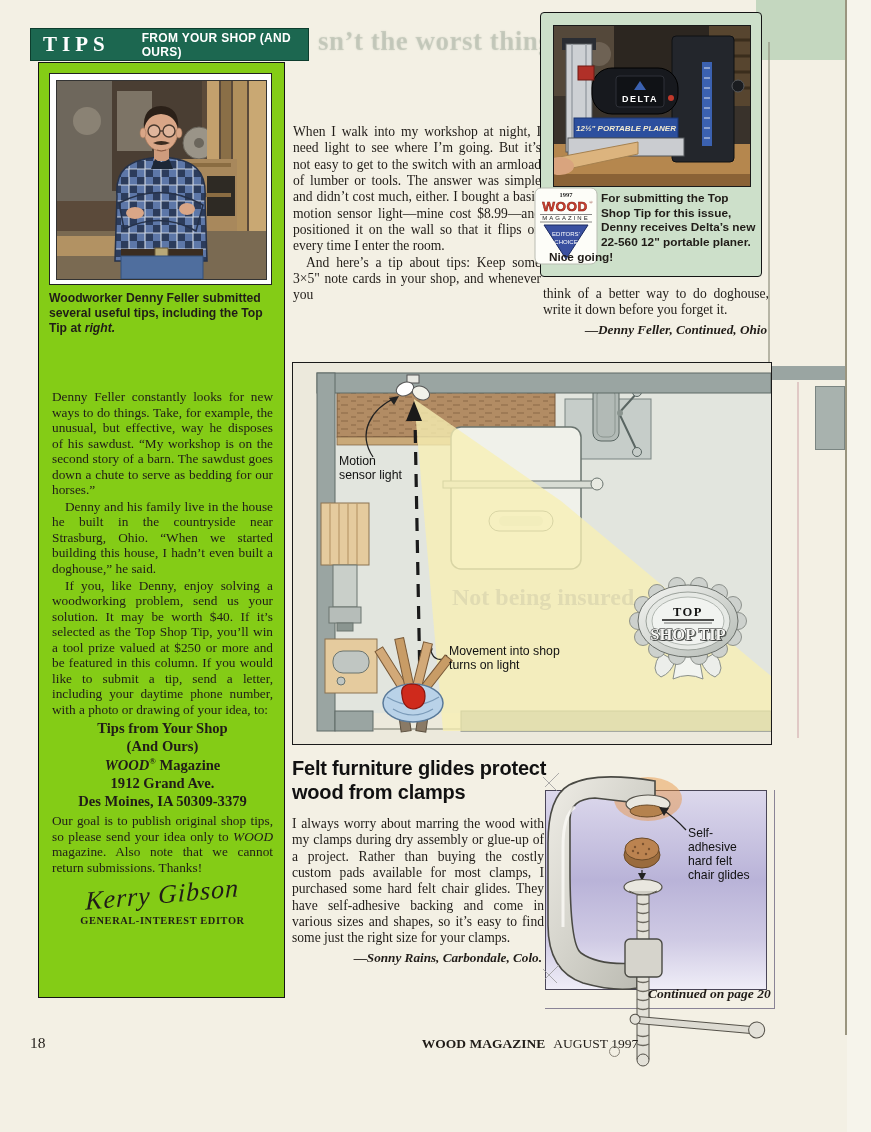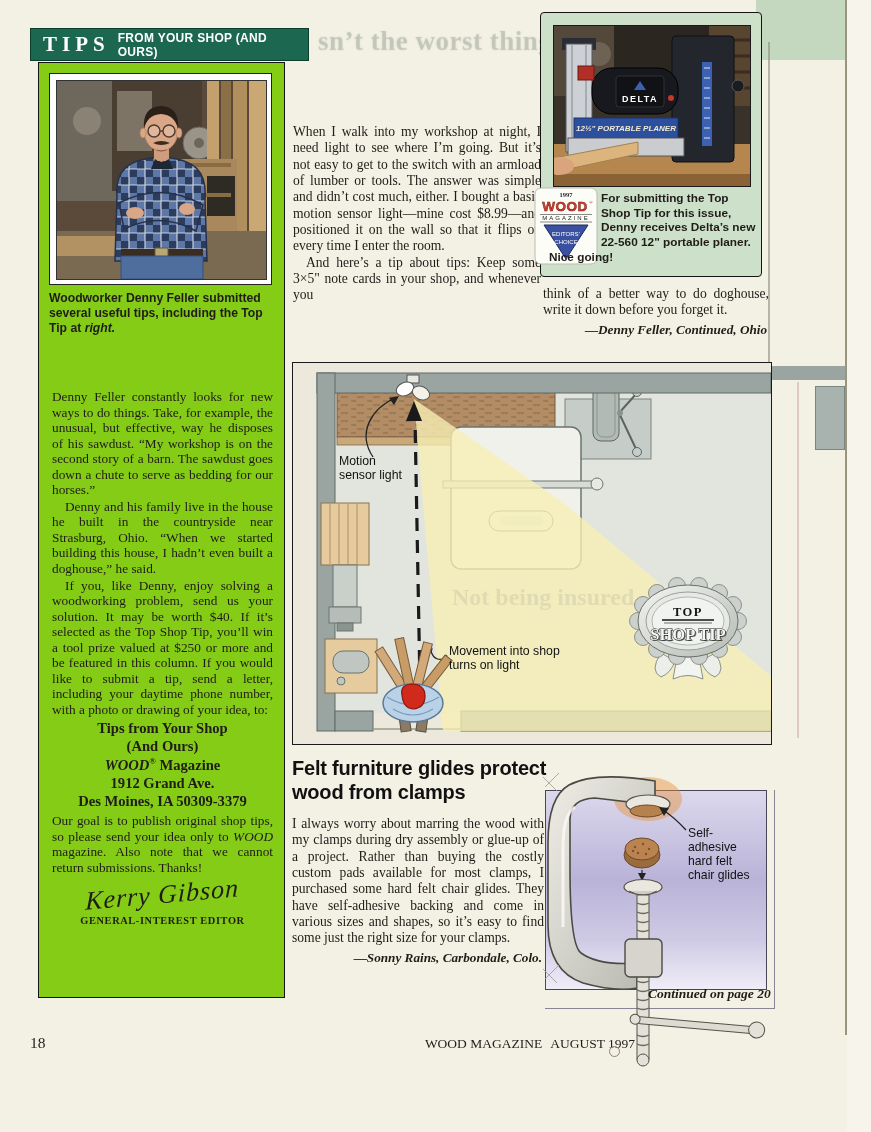--- a/index.html
+++ b/index.html
@@ -1,21 +1,21 @@
 <!DOCTYPE html>
 <html><head>
 <meta charset="utf-8">
 <style>
   html,body{margin:0;padding:0;background:#888;}
   #page{position:relative;width:871px;height:1132px;background:#f3f0e4;overflow:hidden;
         font-family:"Liberation Serif",serif;color:#201c18;}
   .abs{position:absolute;}
   
   .banner{left:30px;top:28px;width:279px;height:33px;background:#1c6750;border:1px solid #0d3d2d;
-          display:flex;align-items:center;padding-left:12px;box-sizing:border-box;}
+          display:flex;align-items:center;padding-left:12px;box-sizing:border-box;gap:24px;}
   .banner-tips{color:#fff;font-family:"Liberation Serif",serif;font-size:21px;letter-spacing:5px;font-weight:600;}
   .banner-sub{color:#fff;font-family:"Liberation Sans",sans-serif;font-size:12px;font-weight:bold;margin-left:8px;letter-spacing:.3px;}
   
   .ghost-top{left:318px;top:26px;width:480px;font-weight:bold;font-size:27px;color:rgba(45,75,55,.15);
              letter-spacing:.5px;text-shadow:0 0 2px rgba(45,75,55,.12);}
   .green-corner{left:756px;top:0;width:115px;height:60px;background:#9cc2a0;opacity:.55;}
   .ghost-diagram{left:452px;top:584px;width:300px;font-weight:bold;font-size:24px;color:rgba(70,70,95,.11);}
   .page-edge{left:845px;top:0;width:2px;height:1035px;background:#9a957f;}
   .right-strip{left:847px;top:0;width:24px;height:1132px;background:#f6f4eb;}
   .prize-shadowline{left:768px;top:42px;width:2px;height:326px;background:#8d8d7c;opacity:.6;}
@@ -69,21 +69,21 @@
                   border-bottom:1.2px solid #8a8496;box-sizing:border-box;}
   .lavender-box{left:545px;top:790px;width:222px;height:200px;border:1px solid #4a4658;
                 background:linear-gradient(180deg,#dcd8ec 0%,#b9b3d8 45%,#cfcae4 75%,#efedf7 100%);box-sizing:border-box;}
   .clamp-svg{left:525px;top:757px;width:250px;height:310px;}
   .glide-label{left:688px;top:826px;width:70px;font-family:"Liberation Sans",sans-serif;
                font-size:12.2px;line-height:1.15;color:#111;}
   .continued{left:648px;top:986px;font-weight:bold;font-style:italic;font-size:13.5px;white-space:nowrap;}
   
   .footer-page{left:30px;top:1034px;font-size:15.5px;}
   .footer-center{left:390px;top:1036px;width:280px;text-align:center;font-size:13.5px;}
-  .footer-mag{font-weight:normal;margin-top:21px;}
+  .footer-mag{font-weight:bold;margin-top:21px;}
   .footer-date{margin-left:8px;}
   i.mag{font-style:italic;}
   sup{font-size:60%;}
 </style>
 </head>
 <body>
 
 <div id="page">
 
   <div class="abs green-corner"></div>

